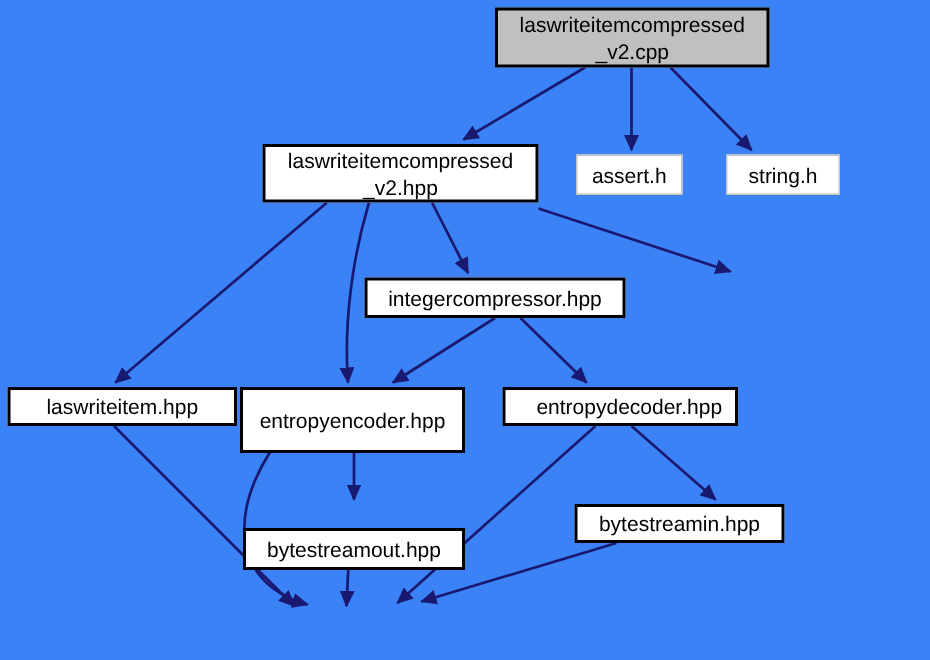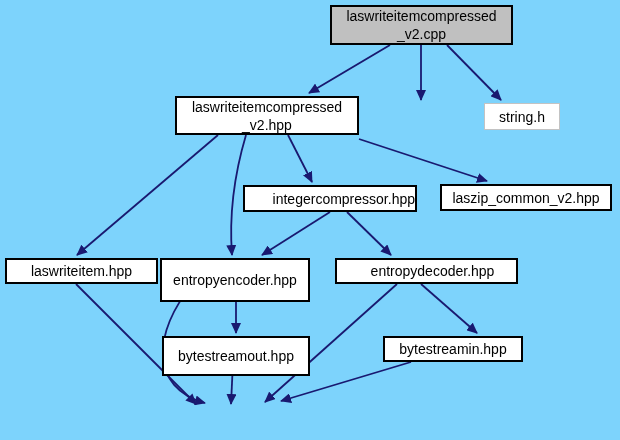--- a/index.html
+++ b/index.html
@@ -1,39 +1,39 @@
 <!DOCTYPE html>
 <html><head>
 <meta charset="utf-8">
 <style>
   html,body{margin:0;padding:0;background:#ffffff;}
   .canvas{
-    position:relative;width:620px;height:440px;background:#7dd3fc;overflow:hidden;
+    position:relative;width:620px;height:440px;background:#3b82f6;overflow:hidden;
     font-family:"Liberation Sans", sans-serif;
   }
   svg.edges{position:absolute;left:0;top:0;width:620px;height:440px;}
   .node{
     position:absolute;display:flex;align-items:center;justify-content:center;
     background:#ffffff;border:2px solid #000000;box-sizing:border-box;
     font-size:14px;color:#000000;text-align:center;line-height:18px;cursor:pointer;
   }
   .node .nl{white-space:pre-line;}
   .node.root{background:#c0c0c0;}
   .node.external{border:1px solid #c3c3c3;cursor:default;}
   
   #n-cpp    {left:330px;top:5px;  width:183px;height:40px;}
   #n-hpp    {left:175px;top:96px; width:184px;height:39px;}
   #n-assert {left:384px;top:103px;width:71px; height:27px;}
   #n-string {left:484px;top:103px;width:76px; height:27px;}
-  #n-intc   {left:243px;top:185px;width:174px;height:27px;justify-content:flex-end;}
+  #n-intc   {left:243px;top:185px;width:174px;height:27px;}
   #n-laszip {left:440px;top:184px;width:172px;height:27px;}
   #n-lwi    {left:5px;  top:258px;width:153px;height:26px;}
   #n-enc    {left:160px;top:258px;width:150px;height:44px;}
-  #n-dec    {left:335px;top:258px;width:183px;height:26px;padding-left:12px;}
-  #n-bso    {left:162px;top:336px;width:148px;height:40px;}
+  #n-dec    {left:335px;top:258px;width:157px;height:26px;padding-left:12px;}
+  #n-bso    {left:162px;top:352px;width:148px;height:28px;}
   #n-bsi    {left:383px;top:336px;width:140px;height:26px;}
   #n-myd    {left:188px;top:408px;width:99px; height:26px;}
   .edge{fill:none;stroke:#191970;stroke-width:1.8px;}
 </style>
 </head>
 <body>
 
 <div class="canvas">
 
   <svg class="edges" viewBox="0 0 620 440" xmlns="http://www.w3.org/2000/svg">
@@ -63,32 +63,32 @@
   <div class="node root" id="n-cpp">
     <span class="nl">laswriteitemcompressed
 _v2.cpp</span>
   </div>
 
   <div class="node" id="n-hpp">
     <span class="nl">laswriteitemcompressed
 _v2.hpp</span>
   </div>
 
+  <div class="node external" id="n-assert">
+    <span class="nl">assert.h</span>
+  </div>
 
   <div class="node external" id="n-string">
     <span class="nl">string.h</span>
   </div>
 
   <div class="node" id="n-intc">
     <span class="nl">integercompressor.hpp</span>
   </div>
 
-  <div class="node" id="n-laszip">
-    <span class="nl">laszip_common_v2.hpp</span>
-  </div>
 
   <div class="node" id="n-lwi">
     <span class="nl">laswriteitem.hpp</span>
   </div>
 
   <div class="node" id="n-enc">
     <span class="nl">entropyencoder.hpp</span>
   </div>
 
   <div class="node" id="n-dec">

